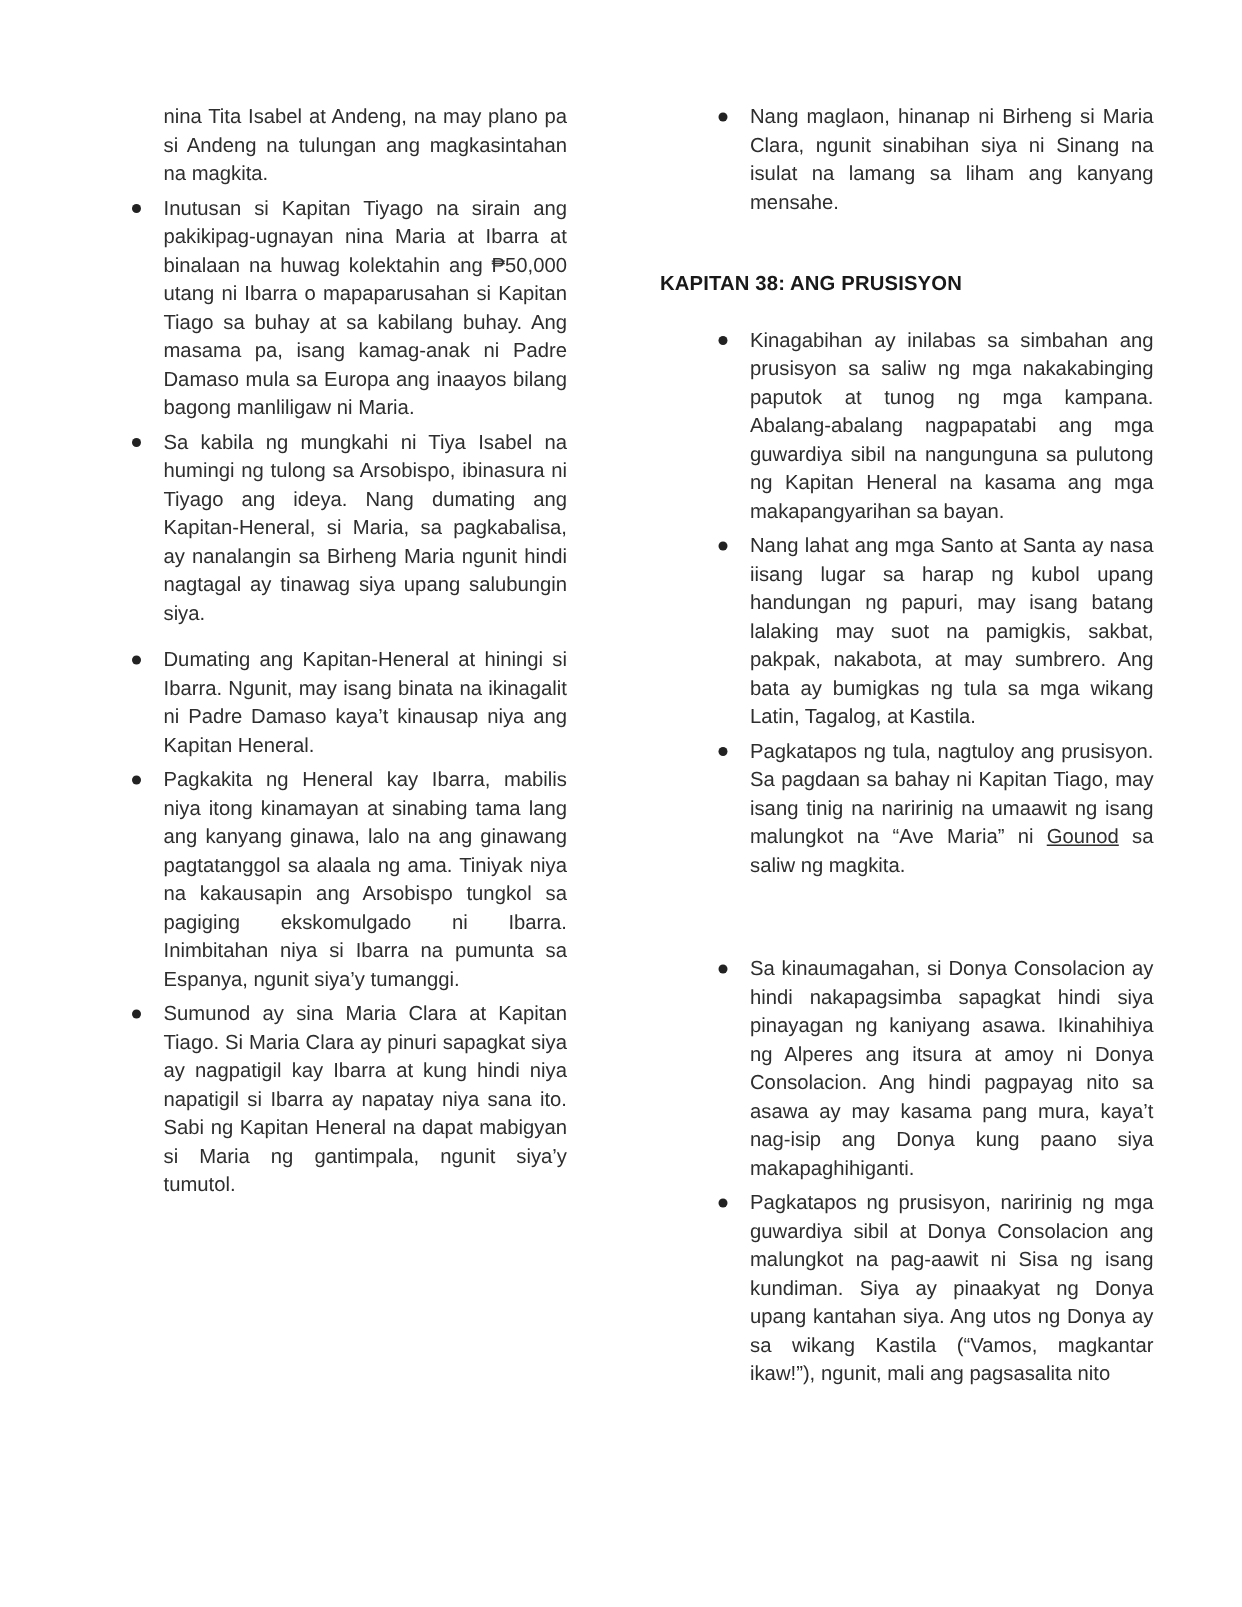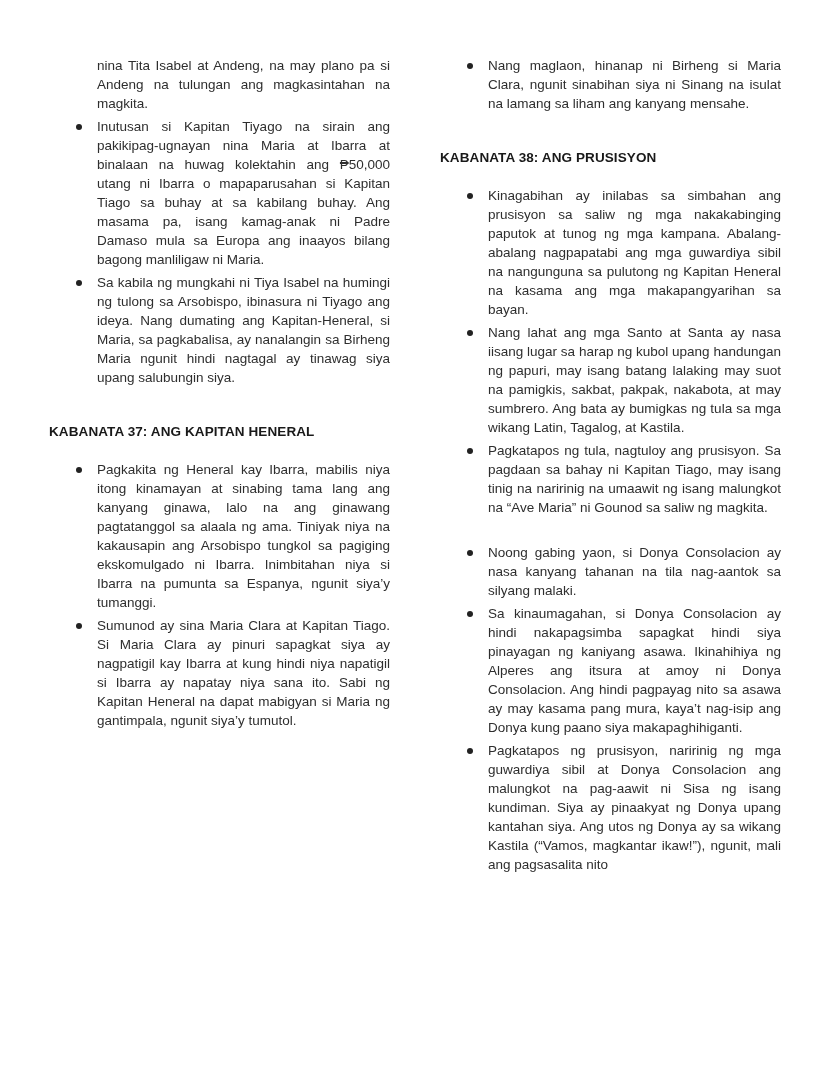--- a/index.html
+++ b/index.html
@@ -25,69 +25,68 @@
     font-size: 13.5px;
     line-height: 18px;
     font-weight: 700;
     color: #191919;
     letter-spacing: 0.1px;
     margin: 36px 0 19px 0;
   }
   .column > .heading:first-child { margin-top: 0; }
   .bullet-list {
     list-style: none;
-    margin: 0;
+    margin: 12px;
     padding: 0 0 0 48px;
   }
   .bullet-item {
     position: relative;
     font-size: 13.5px;
     line-height: 19px;
     text-align: justify;
     color: #2e2e2e;
   }
   .bullet-item + .bullet-item { margin-top: 4px; }
   .bullet-marker {
     position: absolute;
     left: -21px;
     top: 6.5px;
     width: 6px;
     height: 6px;
     border-radius: 50%;
     background: #222222;
   }
-  .underline { }
+  .underline { text-decoration: underline; }
   .spacer { height: 26px; }
 </style>
 </head>
 <body>
 
 <div class="page">
   <div class="column">
       <ul class="bullet-list">
         <li class="bullet-item"><span>nina Tita Isabel at Andeng, na may plano pa si Andeng na tulungan ang magkasintahan na magkita.</span></li>
         <li class="bullet-item"><span class="bullet-marker"></span><span>Inutusan si Kapitan Tiyago na sirain ang pakikipag-ugnayan nina Maria at Ibarra at binalaan na huwag kolektahin ang ₱50,000 utang ni Ibarra o mapaparusahan si Kapitan Tiago sa buhay at sa kabilang buhay. Ang masama pa, isang kamag-anak ni Padre Damaso mula sa Europa ang inaayos bilang bagong manliligaw ni Maria.</span></li>
         <li class="bullet-item"><span class="bullet-marker"></span><span>Sa kabila ng mungkahi ni Tiya Isabel na humingi ng tulong sa Arsobispo, ibinasura ni Tiyago ang ideya. Nang dumating ang Kapitan-Heneral, si Maria, sa pagkabalisa, ay nanalangin sa Birheng Maria ngunit hindi nagtagal ay tinawag siya upang salubungin siya.</span></li>
       </ul>
-      <div class="heading">KABANATA 37: ANG KAPITAN HENERAL</div>
       <ul class="bullet-list">
+        <li class="bullet-item"><span class="bullet-marker"></span><span>Dumating ang Kapitan-Heneral at hiningi si Ibarra. Ngunit, may isang binata na ikinagalit ni Padre Damaso kaya’t kinausap niya ang Kapitan Heneral.</span></li>
         <li class="bullet-item"><span class="bullet-marker"></span><span>Pagkakita ng Heneral kay Ibarra, mabilis niya itong kinamayan at sinabing tama lang ang kanyang ginawa, lalo na ang ginawang pagtatanggol sa alaala ng ama. Tiniyak niya na kakausapin ang Arsobispo tungkol sa pagiging ekskomulgado ni Ibarra. Inimbitahan niya si Ibarra na pumunta sa Espanya, ngunit siya’y tumanggi.</span></li>
         <li class="bullet-item"><span class="bullet-marker"></span><span>Sumunod ay sina Maria Clara at Kapitan Tiago. Si Maria Clara ay pinuri sapagkat siya ay nagpatigil kay Ibarra at kung hindi niya napatigil si Ibarra ay napatay niya sana ito. Sabi ng Kapitan Heneral na dapat mabigyan si Maria ng gantimpala, ngunit siya’y tumutol.</span></li>
       </ul>
     </div>
   <div class="column">
       <ul class="bullet-list">
         <li class="bullet-item"><span class="bullet-marker"></span><span>Nang maglaon, hinanap ni Birheng si Maria Clara, ngunit sinabihan siya ni Sinang na isulat na lamang sa liham ang kanyang mensahe.</span></li>
       </ul>
-      <div class="heading">KABANATA 38: ANG PRUSISYON</div>
+      <div class="heading">KAPITAN 38: ANG PRUSISYON</div>
       <ul class="bullet-list">
         <li class="bullet-item"><span class="bullet-marker"></span><span>Kinagabihan ay inilabas sa simbahan ang prusisyon sa saliw ng mga nakakabinging paputok at tunog ng mga kampana. Abalang-abalang nagpapatabi ang mga guwardiya sibil na nangunguna sa pulutong ng Kapitan Heneral na kasama ang mga makapangyarihan sa bayan.</span></li>
         <li class="bullet-item"><span class="bullet-marker"></span><span>Nang lahat ang mga Santo at Santa ay nasa iisang lugar sa harap ng kubol upang handungan ng papuri, may isang batang lalaking may suot na pamigkis, sakbat, pakpak, nakabota, at may sumbrero. Ang bata ay bumigkas ng tula sa mga wikang Latin, Tagalog, at Kastila.</span></li>
         <li class="bullet-item"><span class="bullet-marker"></span><span>Pagkatapos ng tula, nagtuloy ang prusisyon. Sa pagdaan sa bahay ni Kapitan Tiago, may isang tinig na naririnig na umaawit ng isang malungkot na “Ave Maria” ni </span><span class="underline">Gounod</span><span> sa saliw ng magkita.</span></li>
       </ul>
       <div class="spacer"></div>
       <ul class="bullet-list">
-        <li class="bullet-item"><span class="bullet-marker"></span><span>Noong gabing yaon, si Donya Consolacion ay nasa kanyang tahanan na tila nag-aantok sa silyang malaki.</span></li>
         <li class="bullet-item"><span class="bullet-marker"></span><span>Sa kinaumagahan, si Donya Consolacion ay hindi nakapagsimba sapagkat hindi siya pinayagan ng kaniyang asawa. Ikinahihiya ng Alperes ang itsura at amoy ni Donya Consolacion. Ang hindi pagpayag nito sa asawa ay may kasama pang mura, kaya’t nag-isip ang Donya kung paano siya makapaghihiganti.</span></li>
         <li class="bullet-item"><span class="bullet-marker"></span><span>Pagkatapos ng prusisyon, naririnig ng mga guwardiya sibil at Donya Consolacion ang malungkot na pag-aawit ni Sisa ng isang kundiman. Siya ay pinaakyat ng Donya upang kantahan siya. Ang utos ng Donya ay sa wikang Kastila (“Vamos, magkantar ikaw!”), ngunit, mali ang pagsasalita nito</span></li>
       </ul>
     </div>
 </div>
 
 </body></html>

